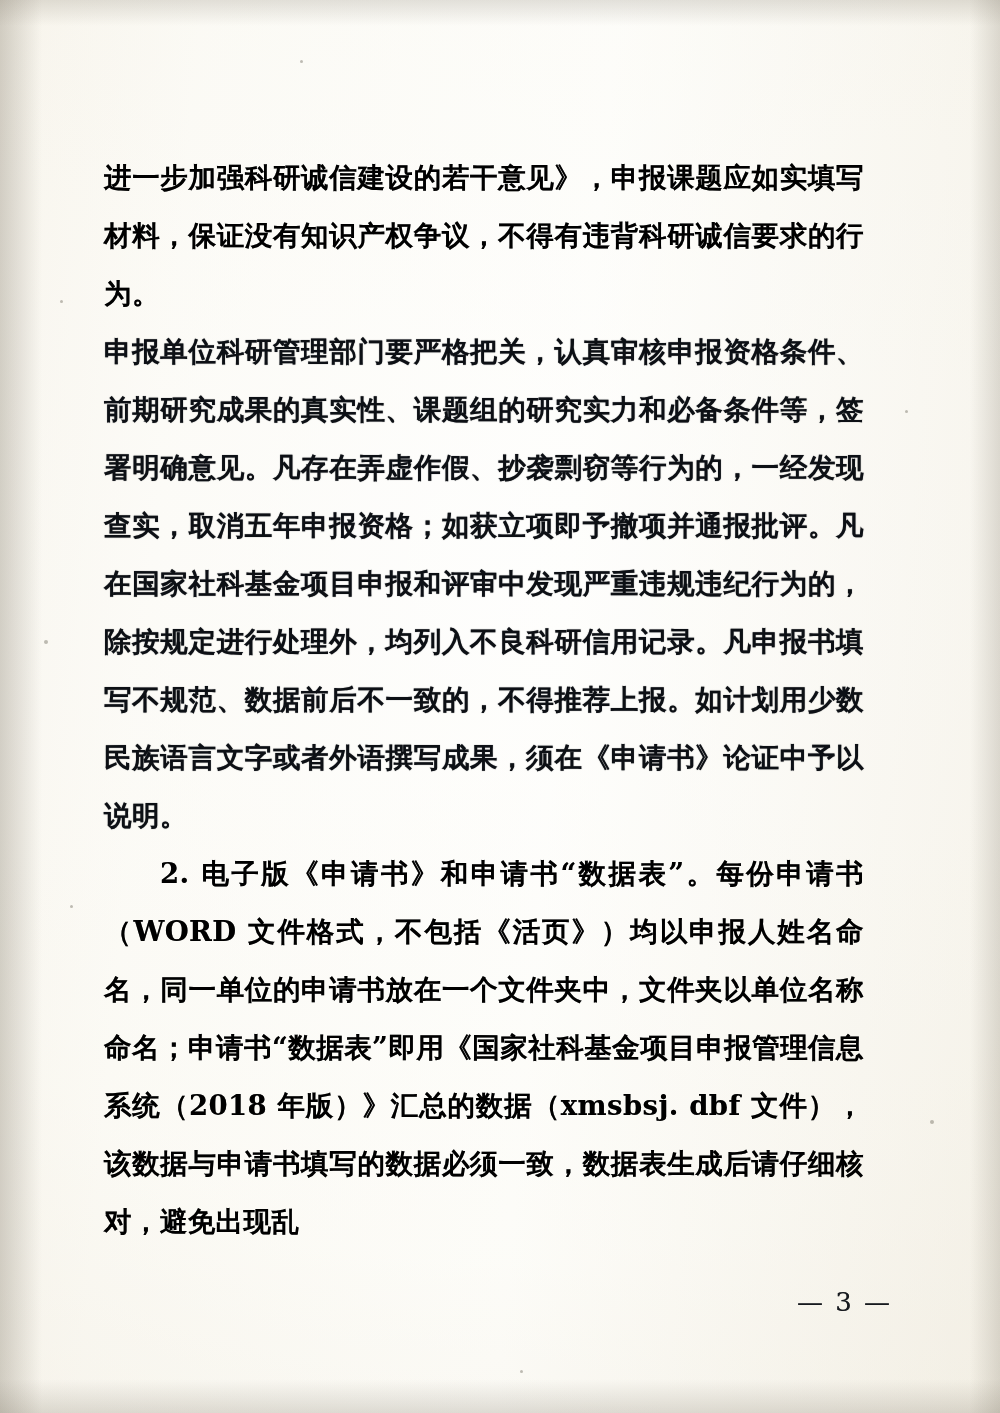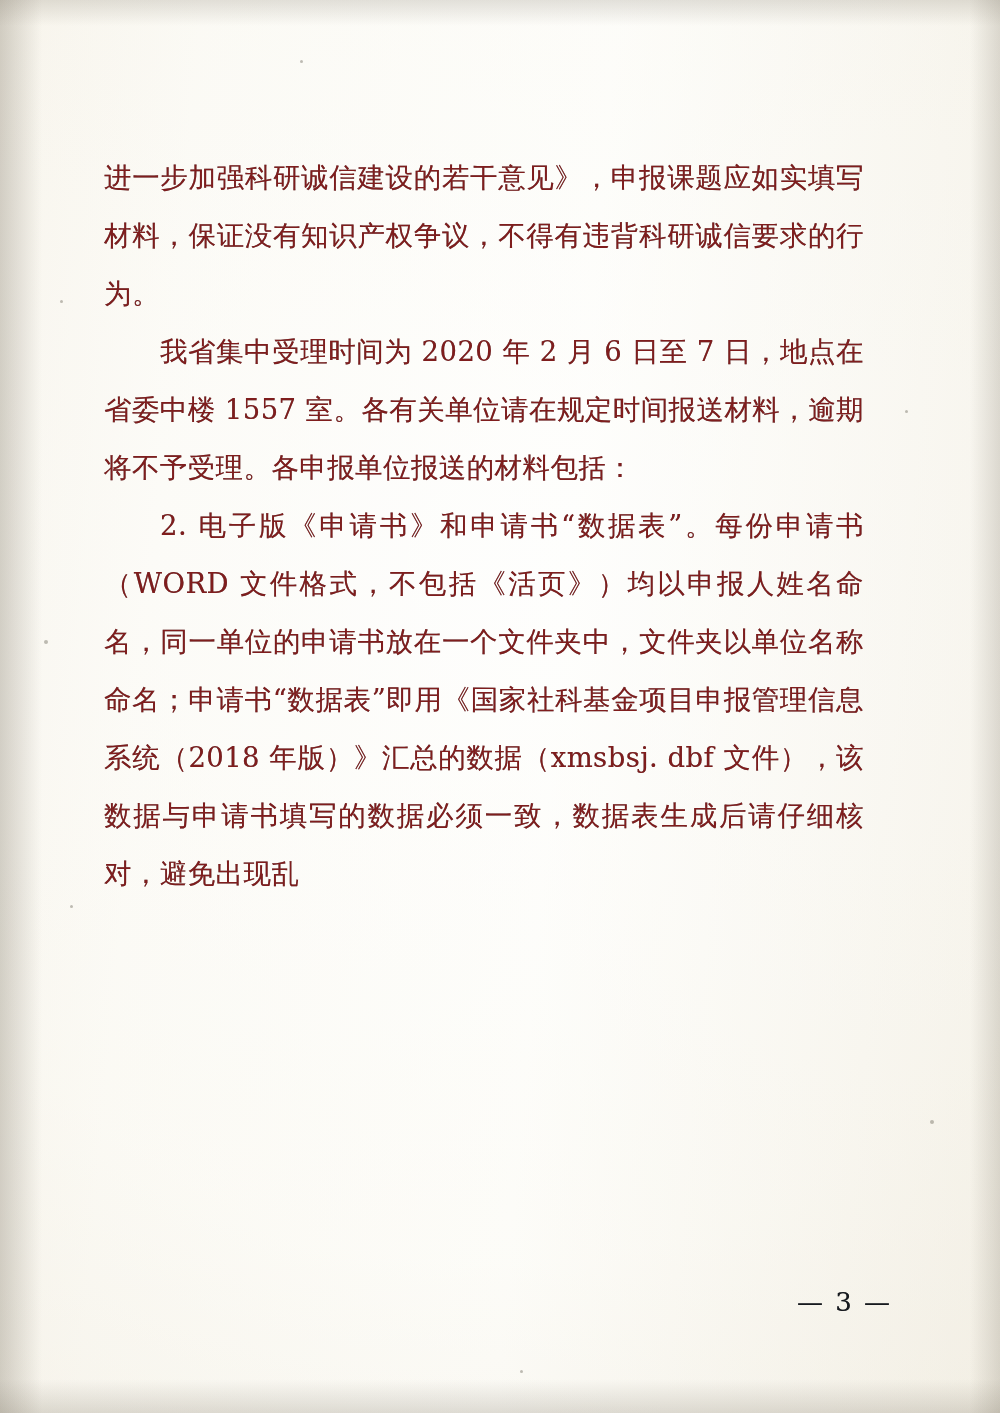--- a/index.html
+++ b/index.html
@@ -58,25 +58,25 @@
   .content {
     position: absolute;
     left: 104px;
     top: 148px;
     width: 760px;
   }
   p.para {
     margin: 0 0 0px 0;
     font-size: 27.5px;
     line-height: 58px;
-    color: #7f1d1d;
+    color: #000000;
     letter-spacing: 0.4px;
     text-align: justify;
     text-justify: inter-character;
-    font-weight: 400;
+    font-weight: 700;
     text-shadow: 0 0 0.6px rgba(20,23,28,0.55);
   }
   p.indent {
     text-indent: 56px;
   }
   p.bold-run {
     font-weight: 700;
     color: #0d1015;
     text-shadow: 0 0 0.9px rgba(13,16,21,0.7);
   }
@@ -104,18 +104,18 @@
   <div class="speck" style="left:60px;top:300px;width:3px;height:3px;"></div>
   <div class="speck" style="left:44px;top:640px;width:4px;height:4px;"></div>
   <div class="speck" style="left:70px;top:905px;width:3px;height:3px;"></div>
   <div class="speck" style="left:905px;top:410px;width:3px;height:3px;"></div>
   <div class="speck" style="left:930px;top:1120px;width:4px;height:4px;"></div>
   <div class="speck" style="left:520px;top:1370px;width:3px;height:3px;"></div>
   <div class="speck" style="left:300px;top:60px;width:3px;height:3px;"></div>
 
   <div class="content">
     <p class="para">进一步加强科研诚信建设的若干意见》，申报课题应如实填写材料，保证没有知识产权争议，不得有违背科研诚信要求的行为。</p>
-    <p class="para indent">我省集中受理时间为 2020 年 2 月 6 日至 7 日，地点在省委中楼 1557 室。各有关单位请在规定时间报送材料，逾期将不予受理。各申报单位报送的材料包括：</p>
+    <p class="para bold-run">申报单位科研管理部门要严格把关，认真审核申报资格条件、前期研究成果的真实性、课题组的研究实力和必备条件等，签署明确意见。凡存在弄虚作假、抄袭剽窃等行为的，一经发现查实，取消五年申报资格；如获立项即予撤项并通报批评。凡在国家社科基金项目申报和评审中发现严重违规违纪行为的，除按规定进行处理外，均列入不良科研信用记录。凡申报书填写不规范、数据前后不一致的，不得推荐上报。如计划用少数民族语言文字或者外语撰写成果，须在《申请书》论证中予以说明。</p>
     <p class="para indent">2. 电子版《申请书》和申请书“数据表”。每份申请书（WORD 文件格式，不包括《活页》）均以申报人姓名命名，同一单位的申请书放在一个文件夹中，文件夹以单位名称命名；申请书“数据表”即用《国家社科基金项目申报管理信息系统（2018 年版）》汇总的数据（xmsbsj. dbf 文件），该数据与申请书填写的数据必须一致，数据表生成后请仔细核对，避免出现乱</p>
   </div>
 
   <div class="page-number">— 3 —</div>
 </div>
 
 </body></html>

